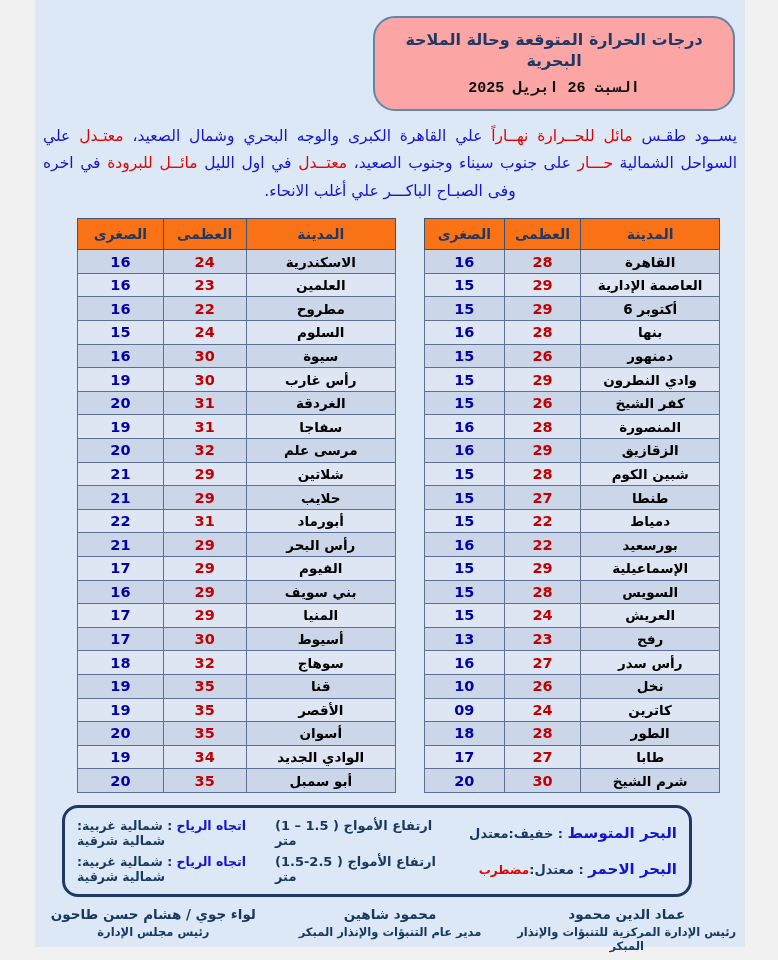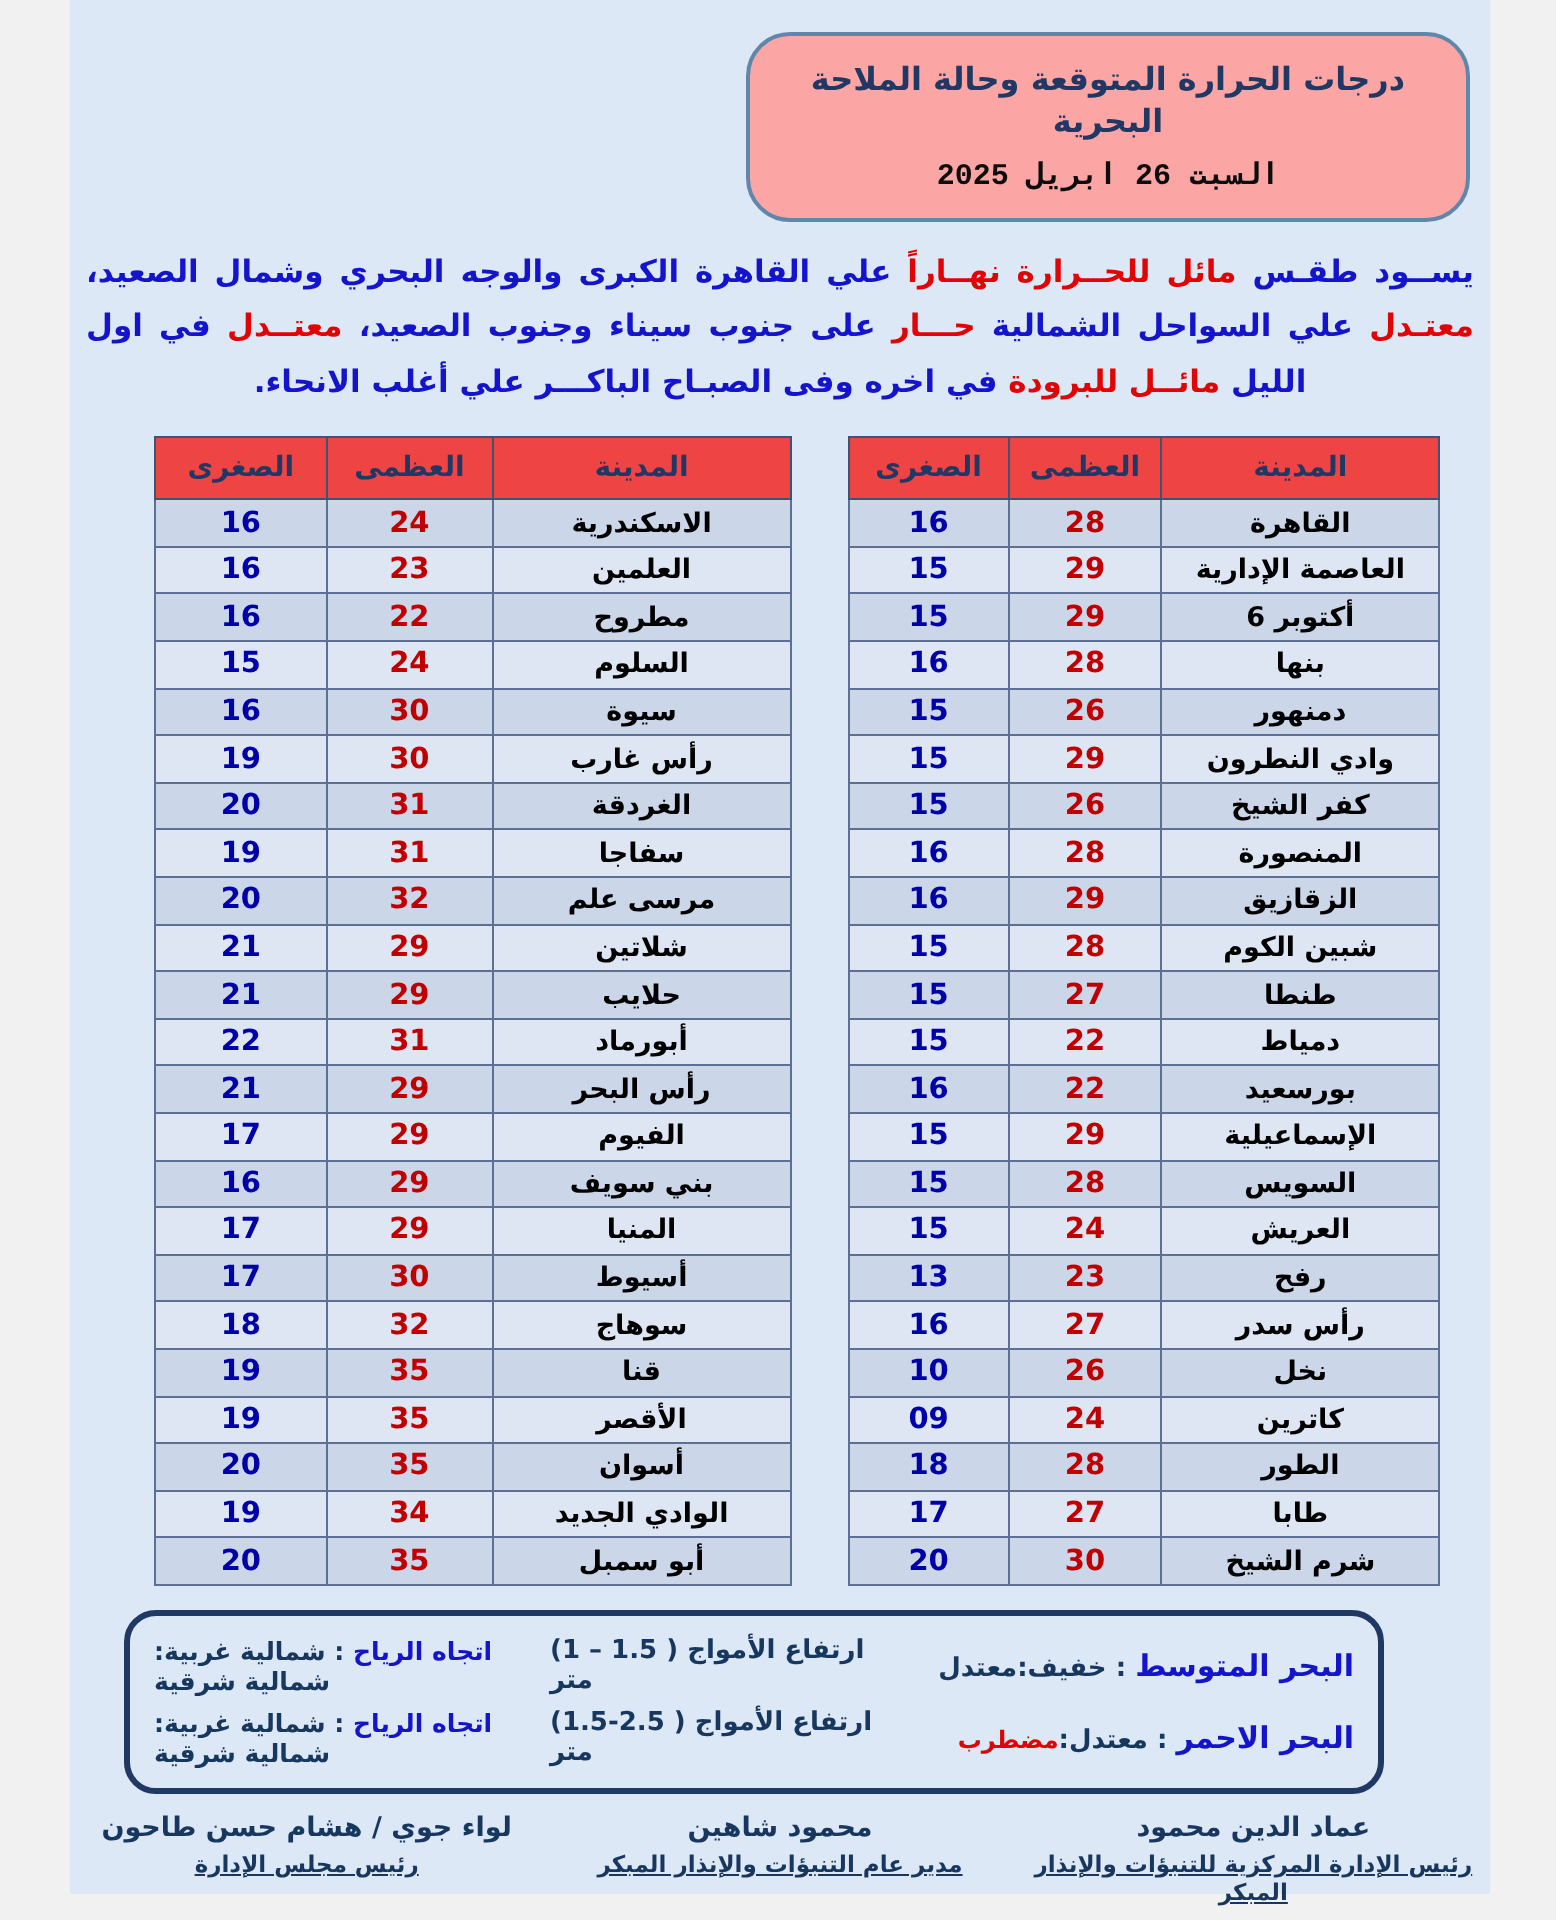--- a/index.html
+++ b/index.html
@@ -16,49 +16,49 @@
   .cloud:before{content:"";position:absolute;top:-5px;left:7px;width:10px;height:10px;background:#4a90d9;border-radius:50%;}
   .flag{position:absolute;left:2px;right:2px;top:19px;height:9px;
     background:linear-gradient(#ce1126 0 33%,#ffffff 33% 66%,#111 66%);}
   .org-name{color:#c00000;font-weight:bold;font-size:11px;line-height:1.35;}
   .org-dept{color:#1f3bb0;font-weight:bold;font-size:10.5px;line-height:1.35;}
   .title-box{flex:0 0 auto;width:330px;margin:6px 10px 0 0;background:#fca5a5;border:2px solid #5f86ab;
     border-radius:22px;padding:12px 14px;text-align:center;align-self:flex-start;}
   .page-title{color:#1f3864;font-weight:bold;font-size:16px;line-height:1.3;}
   .page-date{color:#0d0d0d;font-weight:bold;font-size:15px;margin-top:6px;font-family:Liberation Mono, monospace;}
   
-  .forecast{direction:rtl;margin:12px 8px 8px;font-size:15.5px;font-weight:bold;line-height:1.8;
+  .forecast{direction:rtl;margin:12px 8px 8px;font-size:15.5px;font-weight:normal;line-height:1.8;
     text-align:justify;text-align-last:center;}
   .seg-blue{color:#1414cc;} .seg-red{color:#e00404;}
   
   .tables{display:flex;direction:rtl;padding:4px 25px 0 42px;gap:28px;}
   table{border-collapse:collapse;direction:rtl;flex:0 0 auto;}
   table.t-right{width:296px;} table.t-left{width:319px;}
-  th{background:#ef4444;color:#1f3864;font-size:14px;font-weight:bold;border:1px solid #3f5475;
+  th{background:#f97316;color:#1f3864;font-size:14px;font-weight:bold;border:1px solid #3f5475;
     height:30px;padding:0 4px;}
   td{border:1px solid #5d6f94;text-align:center;font-weight:bold;height:22.6px;padding:0 3px;}
   tr:nth-child(odd) td{background:#ccd6e9;} tr:nth-child(even) td{background:#dfe6f3;}
   td.city{font-size:13.5px;color:#000;direction:ltr;}
   td.max{color:#c00000;font-size:14.5px;width:26%;}
   td.min{color:#0000a8;font-size:14.5px;width:27%;}
   
   .marine-box{margin:12px 53px 0 27px;border:3px solid #1f3864;border-radius:16px;padding:7px 12px;}
   .sea-row{display:flex;direction:rtl;align-items:center;padding:3px 0;font-weight:bold;}
   .sea-cell{width:37%;text-align:right;}
   .sea-label{color:#1414cc;font-size:15px;}
   .sea-state{color:#17375e;font-size:13px;}
   .sea-alert{color:#e00404;font-size:12px;}
   .waves-cell{width:30%;text-align:left;color:#17375e;font-size:13px;}
   .wind-cell{width:33%;text-align:left;font-size:12.5px;}
   .wind-label{color:#1414cc;} .wind-value{color:#17375e;}
   
   .signatures{display:flex;direction:rtl;margin-top:9px;text-align:center;}
   .sig{flex:1 1 0;}
   .sig-name{color:#17375e;font-weight:bold;font-size:13.5px;}
-  .sig-title{color:#17375e;font-weight:bold;font-size:11.5px;margin-top:3px;text-decoration:underline;}
+  .sig-title{color:#17375e;font-weight:bold;font-size:11.5px;margin-top:3px;}
 </style>
 </head>
 <body>
 
 <div class="content">
 
   <div class="hdr">
     <div class="title-box">
       <div class="page-title">درجات الحرارة المتوقعة وحالة الملاحة البحرية</div>
       <div class="page-date">السبت 26 ابريل 2025</div>

